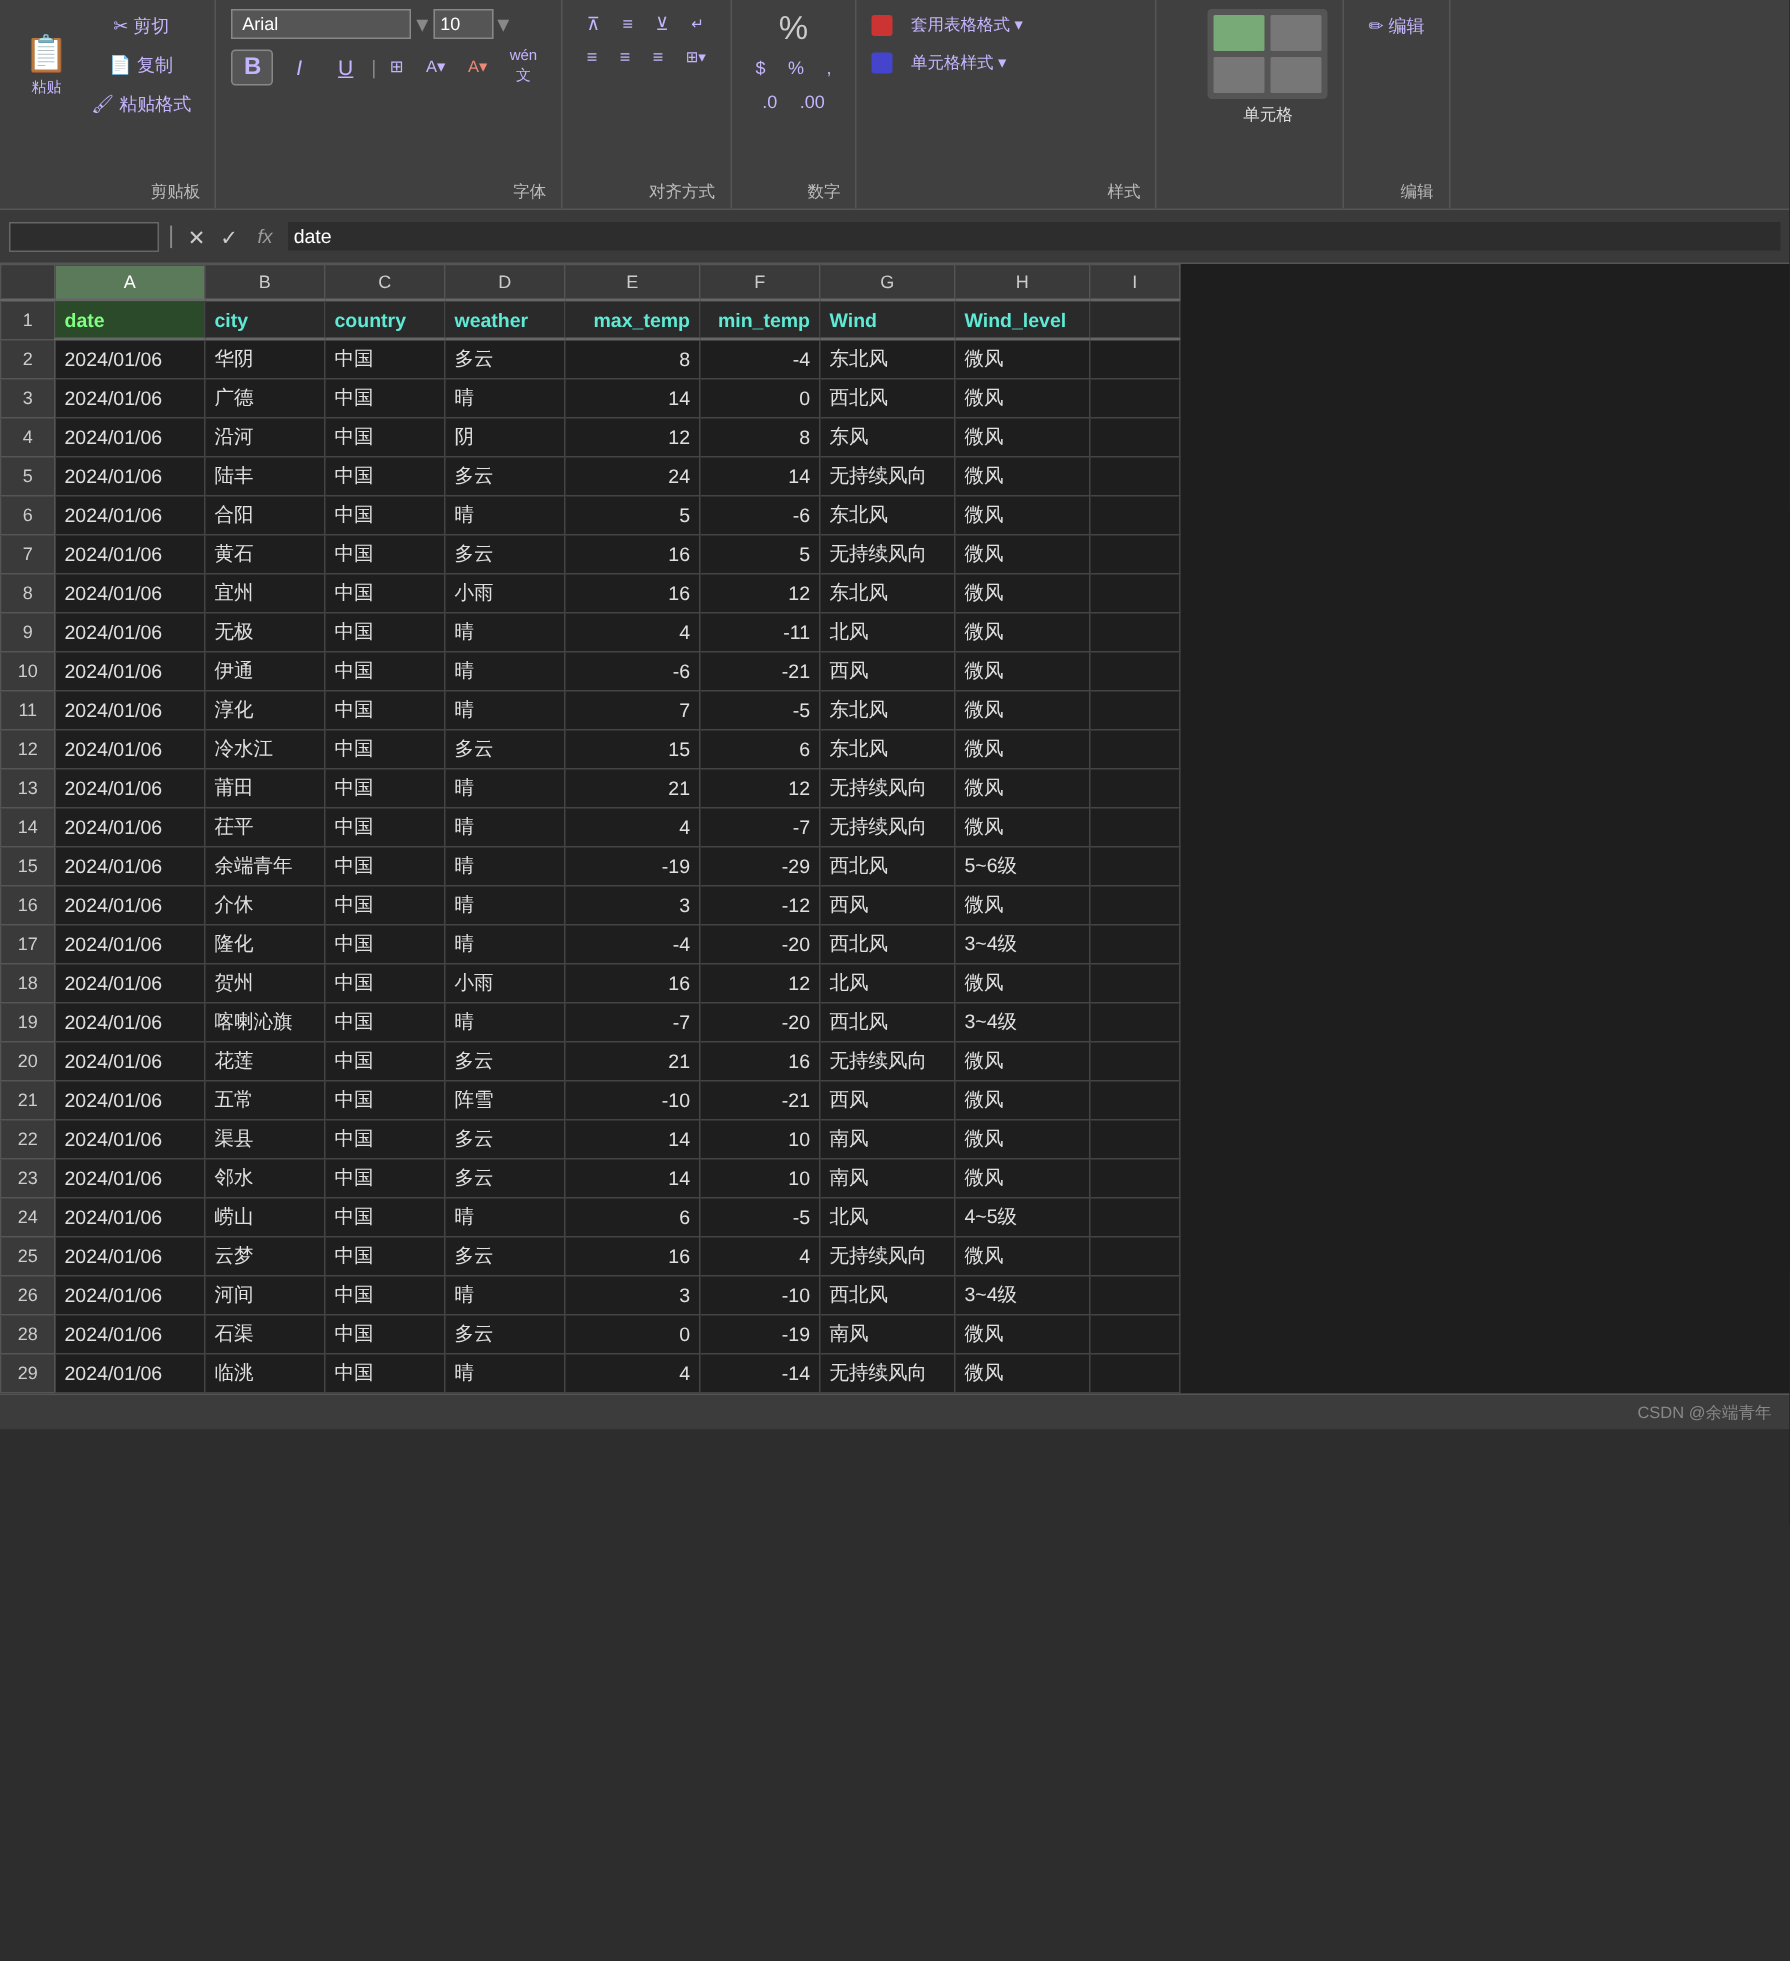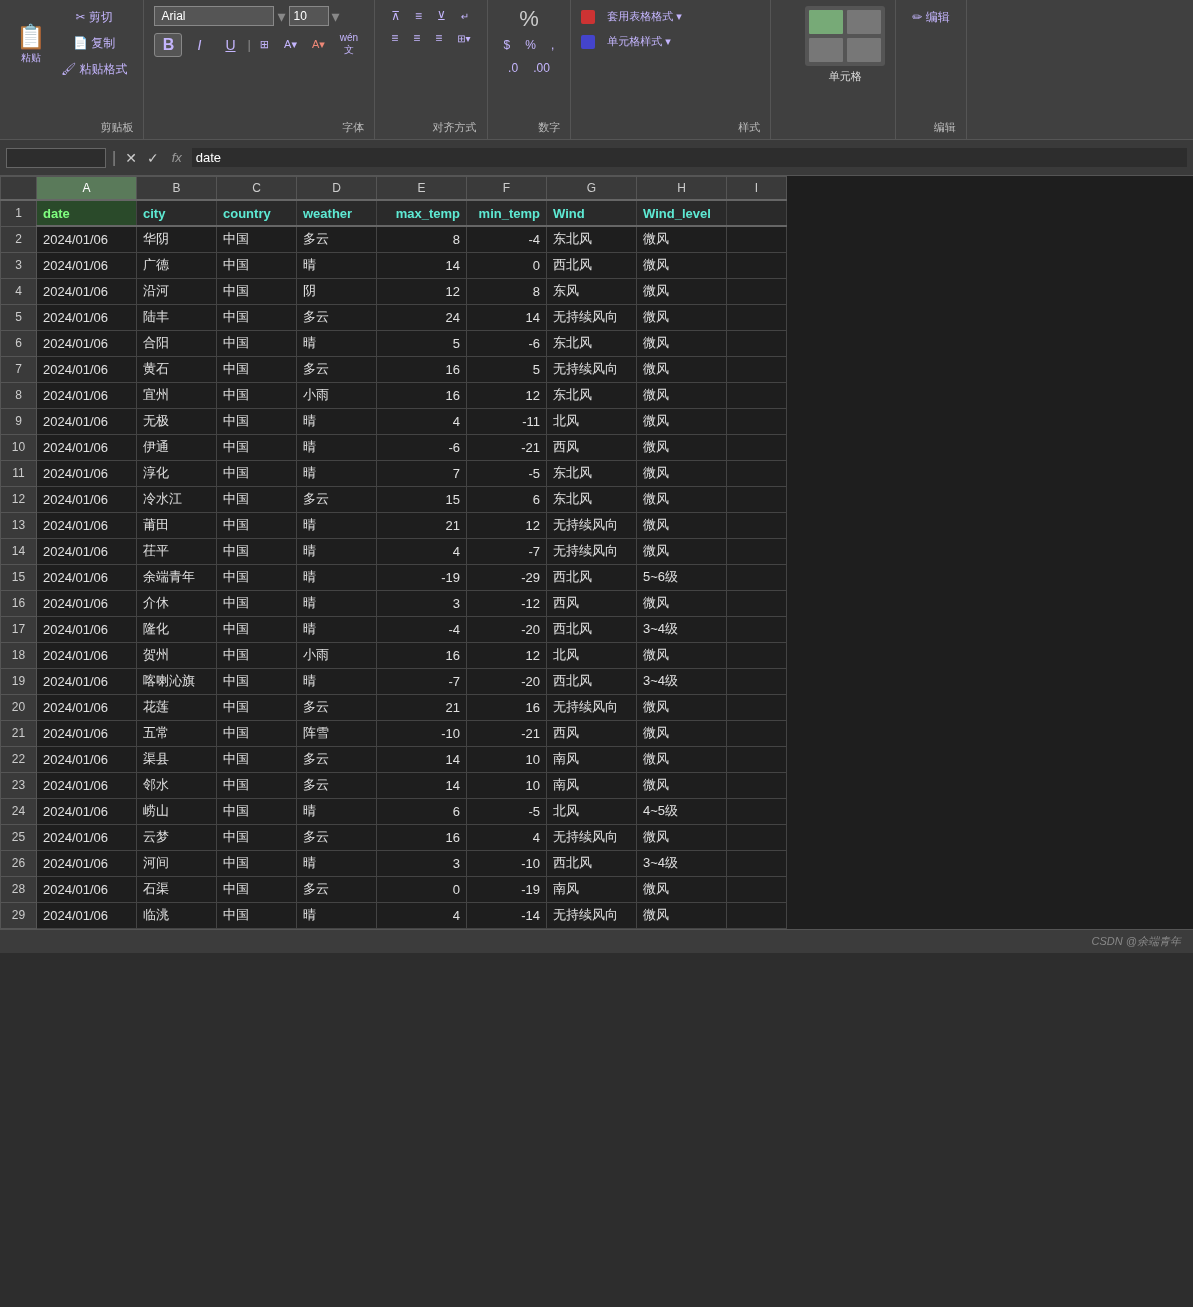--- a/index.html
+++ b/index.html
@@ -177,21 +177,20 @@
       display: flex;
       justify-content: flex-end;
       align-items: center;
       height: 24px;
     }
 
     
     .watermark {
       font-size: 11px;
       color: #888;
-      font-style: italic;
     }
 
     
     .toolbar-top {
       background: #404040;
       height: 140px;
       display: flex;
       align-items: stretch;
       border-bottom: 1px solid #555;
     }

